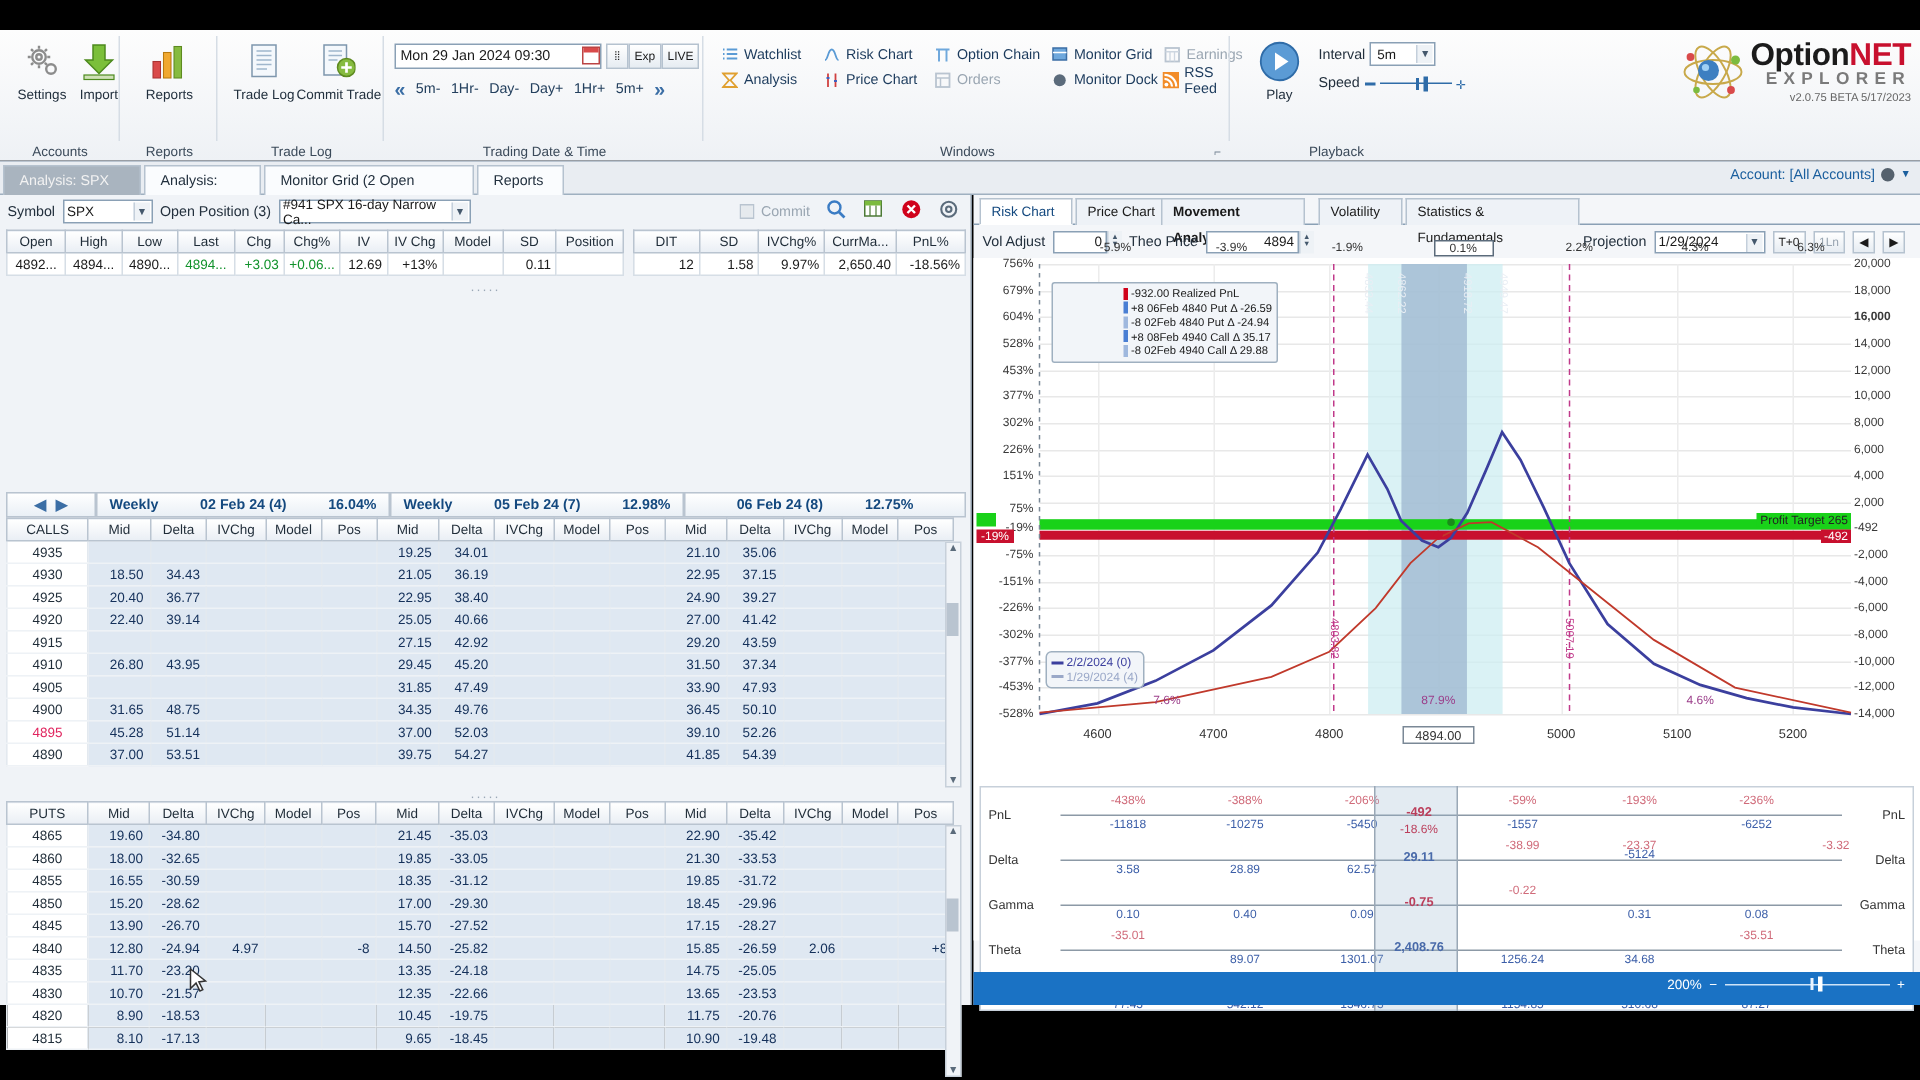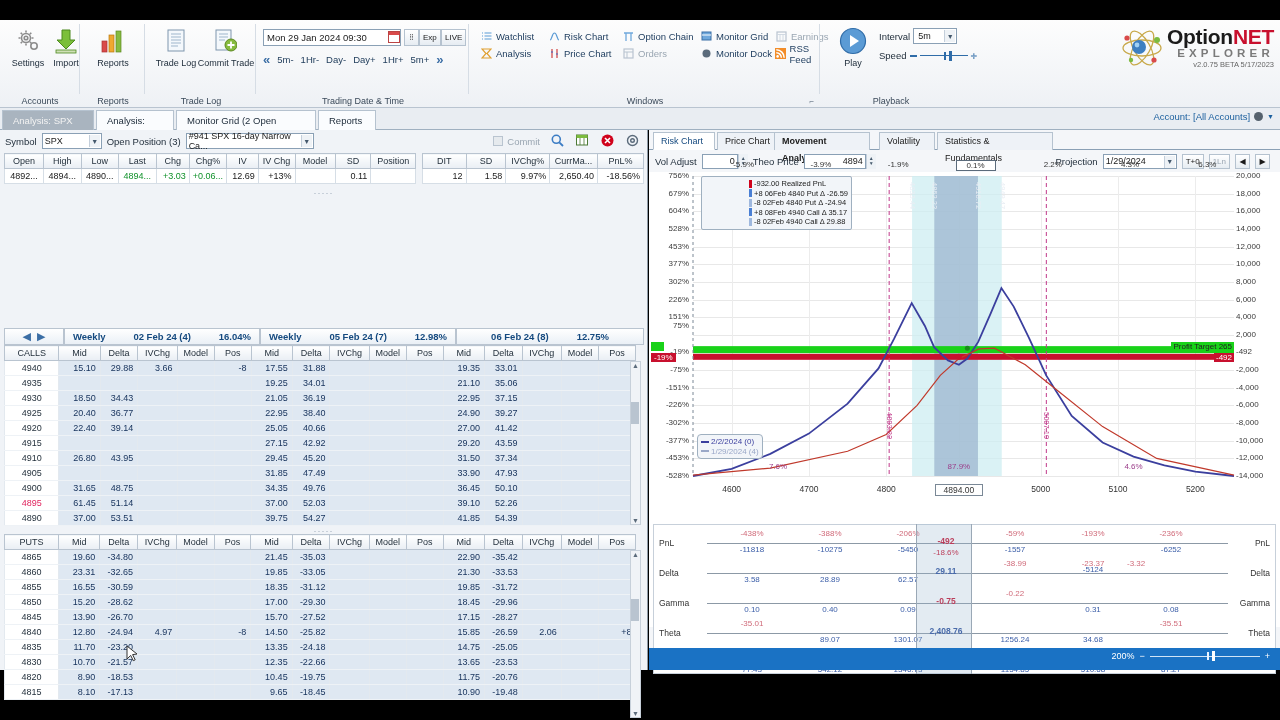--- a/index.html
+++ b/index.html
@@ -552,38 +552,20 @@
             <th style="width:38px">Pos</th>
             <th style="width:42px">Mid</th>
             <th style="width:38px">Delta</th>
             <th style="width:40px">IVChg</th>
             <th style="width:38px">Model</th>
             <th style="width:38px">Pos</th>
           </tr>
         </thead>
       <tbody id="calls-body">
           <tr>
-            <td class="strike">4940</td>
-            <td>15.10</td>
-            <td>29.88</td>
-            <td>3.66</td>
-            <td></td>
-            <td>-8</td>
-            <td>17.55</td>
-            <td>31.88</td>
-            <td></td>
-            <td></td>
-            <td></td>
-            <td>19.35</td>
-            <td>33.01</td>
-            <td></td>
-            <td></td>
-            <td></td>
-          </tr>
-          <tr>
             <td class="strike">4935</td>
             <td></td>
             <td></td>
             <td></td>
             <td></td>
             <td></td>
             <td>19.25</td>
             <td>34.01</td>
             <td></td>
             <td></td>
@@ -715,21 +697,21 @@
             <td></td>
             <td></td>
             <td>36.45</td>
             <td>50.10</td>
             <td></td>
             <td></td>
             <td></td>
           </tr>
           <tr>
             <td class="strike atm">4895</td>
-            <td>61.45</td>
+            <td>45.28</td>
             <td>51.14</td>
             <td></td>
             <td></td>
             <td></td>
             <td>37.00</td>
             <td>52.03</td>
             <td></td>
             <td></td>
             <td></td>
             <td>39.10</td>
@@ -801,21 +783,21 @@
             <td></td>
             <td></td>
             <td>22.90</td>
             <td>-35.42</td>
             <td></td>
             <td></td>
             <td></td>
           </tr>
           <tr>
             <td class="strike">4860</td>
-            <td>23.31</td>
+            <td>18.00</td>
             <td>-32.65</td>
             <td></td>
             <td></td>
             <td></td>
             <td>19.85</td>
             <td>-33.05</td>
             <td></td>
             <td></td>
             <td></td>
             <td>21.30</td>
@@ -1044,34 +1026,34 @@
       <div id="axis-left" class="axleft">
           <div style="top:-1px;width:40px;">756%</div>
           <div style="top:16.647058823529413px;width:40px;">679%</div>
           <div style="top:34.294117647058826px;width:40px;">604%</div>
           <div style="top:51.94117647058824px;width:40px;">528%</div>
           <div style="top:69.58823529411765px;width:40px;">453%</div>
           <div style="top:87.23529411764707px;width:40px;">377%</div>
           <div style="top:104.88235294117648px;width:40px;">302%</div>
           <div style="top:122.52941176470588px;width:40px;">226%</div>
           <div style="top:140.1764705882353px;width:40px;">151%</div>
-          <div style="top:149px;width:40px;">75%</div>
+          <div style="top:162px;width:40px;">75%</div>
           <div style="top:175.47058823529414px;width:40px;">-19%</div>
           <div style="top:193.11764705882354px;width:40px;">-75%</div>
           <div style="top:210.76470588235296px;width:40px;">-151%</div>
           <div style="top:228.41176470588238px;width:40px;">-226%</div>
           <div style="top:246.05882352941177px;width:40px;">-302%</div>
           <div style="top:263.7058823529412px;width:40px;">-377%</div>
           <div style="top:281.3529411764706px;width:40px;">-453%</div>
           <div style="top:299px;width:40px;">-528%</div>
         </div>
       <div id="axis-right" class="axright" style="position:absolute;right:0;top:0;width:46px;height:310px;">
           <div style="top:-1px;">20,000</div>
           <div style="top:16.647058823529413px;">18,000</div>
-          <div style="top:34.294117647058826px;">16,000</div>
+          <div style="top:34.294117647058826px;font-weight:bold;">16,000</div>
           <div style="top:51.94117647058824px;">14,000</div>
           <div style="top:69.58823529411765px;">12,000</div>
           <div style="top:87.23529411764707px;">10,000</div>
           <div style="top:104.88235294117648px;">8,000</div>
           <div style="top:122.52941176470588px;">6,000</div>
           <div style="top:140.1764705882353px;">4,000</div>
           <div style="top:157.82352941176472px;">2,000</div>
           <div style="top:175.47058823529414px;">-492</div>
           <div style="top:193.11764705882354px;">-2,000</div>
           <div style="top:210.76470588235296px;">-4,000</div>
@@ -1138,21 +1120,21 @@
           <div style="position:absolute;left:213.21428571428572px;top:312px;width:48px;text-align:center;font-size:8.5px;color:#333;">4800</div>
           <div style="position:absolute;left:285.86285714285714px;top:312px;width:48px;text-align:center;font-size:8.5px;color:#333;border:1px solid #7a8896;background:#fff;">4894.00</div>
           <div style="position:absolute;left:367.78571428571433px;top:312px;width:48px;text-align:center;font-size:8.5px;color:#333;">5000</div>
           <div style="position:absolute;left:445.07142857142856px;top:312px;width:48px;text-align:center;font-size:8.5px;color:#333;">5100</div>
           <div style="position:absolute;left:522.3571428571429px;top:312px;width:48px;text-align:center;font-size:8.5px;color:#333;">5200</div>
           <div style="position:absolute;left:107.01428571428573px;top:290px;width:44px;text-align:center;font-size:8px;color:#9b3e8a;">7.6%</div>
           <div style="position:absolute;left:287.86285714285714px;top:290px;width:44px;text-align:center;font-size:8px;color:#9b3e8a;">87.9%</div>
           <div style="position:absolute;left:462.5285714285714px;top:290px;width:44px;text-align:center;font-size:8px;color:#9b3e8a;">4.6%</div>
         </div>
       <div id="chart-legend-holder">
-          <div class="legendbox" style="left:52px;top:4px;padding-left:47px;">
+          <div class="legendbox" style="left:52px;top:16px;padding-left:47px;">
             <div class="lgrow">
               <span class="lgbar" style="background:#d0021b"></span>
               <span>-932.00 Realized PnL</span>
             </div>
             <div class="lgrow">
               <span class="lgbar" style="background:#4a7fd4"></span>
               <span>+8  06Feb 4840 Put Δ   -26.59</span>
             </div>
             <div class="lgrow">
               <span class="lgbar" style="background:#9fb8de"></span>
@@ -1212,21 +1194,21 @@
           <div style="position:absolute;left:269px;top:12px;width:56px;text-align:center;font-size:8.5px;font-weight:bold;color:#c8102e;">-492</div>
           <div style="position:absolute;left:269px;top:24px;width:56px;text-align:center;font-size:8px;color:#c8102e;">-18.6%</div>
           <div style="position:absolute;left:10px;top:44px;font-size:8.5px;color:#333;">Delta</div>
           <div style="position:absolute;right:10px;top:44px;font-size:8.5px;color:#333;">Delta</div>
           <div style="position:absolute;left:58px;top:49px;width:521px;height:1px;background:#8c99a6;"></div>
           <div style="position:absolute;left:68px;top:51px;width:70px;text-align:center;font-size:8px;color:#3b5ea8;">3.58</div>
           <div style="position:absolute;left:146px;top:51px;width:70px;text-align:center;font-size:8px;color:#3b5ea8;">28.89</div>
           <div style="position:absolute;left:224px;top:51px;width:70px;text-align:center;font-size:8px;color:#3b5ea8;">62.57</div>
           <div style="position:absolute;left:331px;top:35px;width:70px;text-align:center;font-size:8px;color:#d06b7a;">-38.99</div>
           <div style="position:absolute;left:409px;top:35px;width:70px;text-align:center;font-size:8px;color:#d06b7a;">-23.37</div>
-          <div style="position:absolute;left:478px;top:35px;width:70px;text-align:left;font-size:8px;color:#d06b7a;">-3.32</div>
+          <div style="position:absolute;left:514px;top:35px;width:70px;text-align:right;font-size:8px;color:#d06b7a;">-3.32</div>
           <div style="position:absolute;left:269px;top:42px;width:56px;text-align:center;font-size:8.5px;font-weight:bold;color:#2a4d9b;">29.11</div>
           <div style="position:absolute;left:10px;top:74px;font-size:8.5px;color:#333;">Gamma</div>
           <div style="position:absolute;right:10px;top:74px;font-size:8.5px;color:#333;">Gamma</div>
           <div style="position:absolute;left:58px;top:79px;width:521px;height:1px;background:#8c99a6;"></div>
           <div style="position:absolute;left:68px;top:81px;width:70px;text-align:center;font-size:8px;color:#3b5ea8;">0.10</div>
           <div style="position:absolute;left:146px;top:81px;width:70px;text-align:center;font-size:8px;color:#3b5ea8;">0.40</div>
           <div style="position:absolute;left:224px;top:81px;width:70px;text-align:center;font-size:8px;color:#3b5ea8;">0.09</div>
           <div style="position:absolute;left:331px;top:65px;width:70px;text-align:center;font-size:8px;color:#d06b7a;">-0.22</div>
           <div style="position:absolute;left:409px;top:81px;width:70px;text-align:center;font-size:8px;color:#3b5ea8;">0.31</div>
           <div style="position:absolute;left:487px;top:81px;width:70px;text-align:center;font-size:8px;color:#3b5ea8;">0.08</div>

